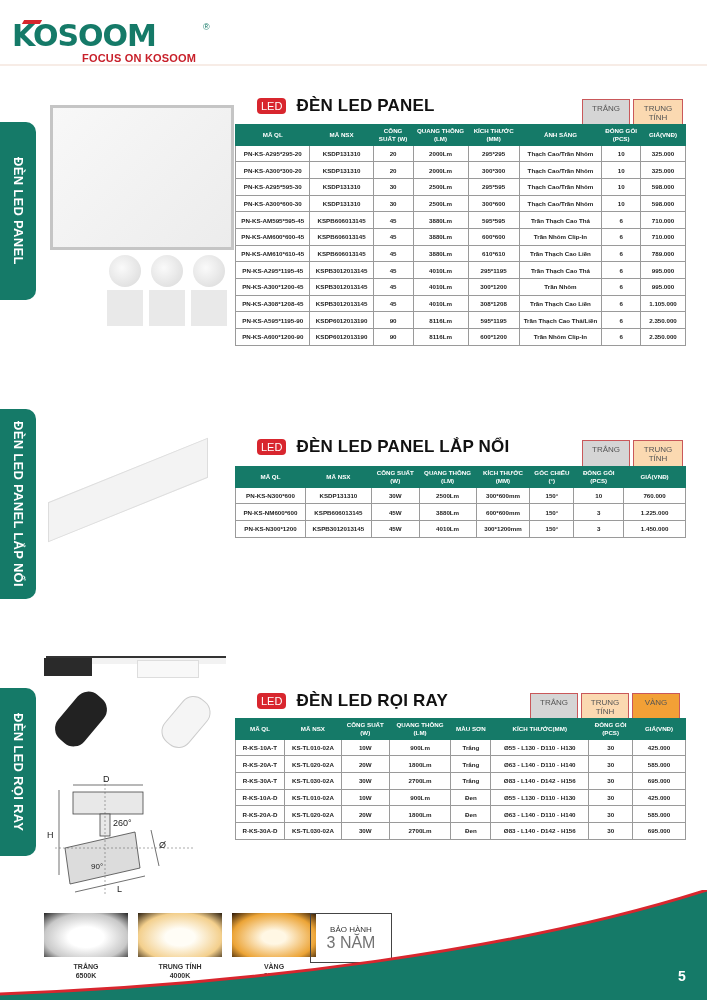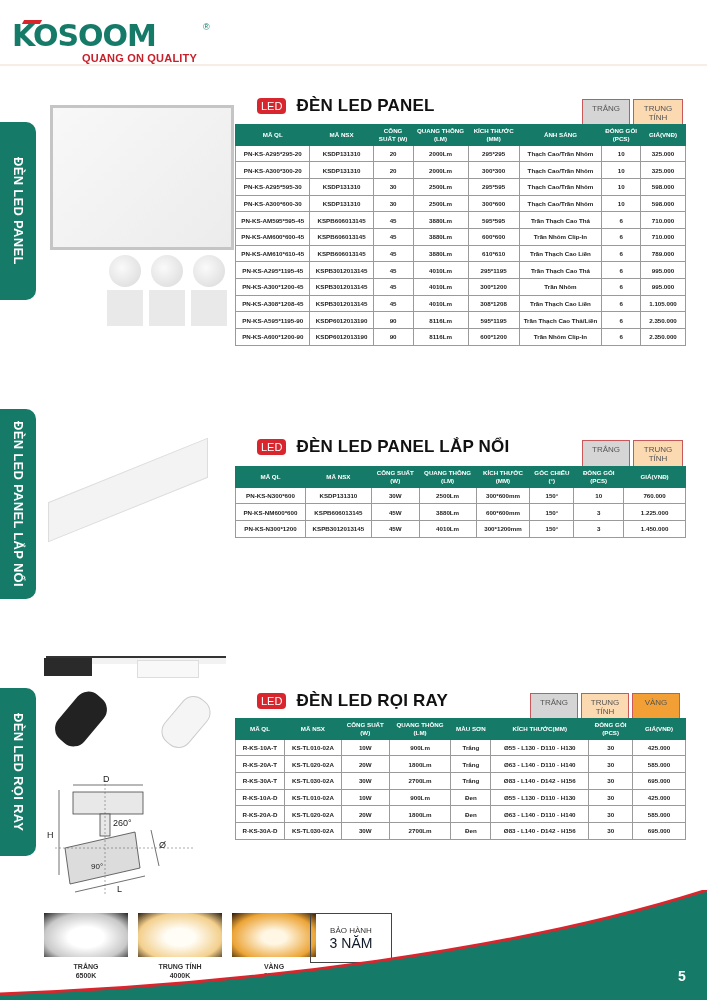--- a/index.html
+++ b/index.html
@@ -51,33 +51,33 @@
   .swatches { position: absolute; left: 44px; top: 913px; display: flex; gap: 10px; }
   .swatch { width: 84px; display: flex; flex-direction: column; align-items: center; }
   .sw-img { width: 84px; height: 44px; }
   .sw-white { background: radial-gradient(ellipse at 50% 55%, #ffffff 30%, #c8c8c8 70%, #222 100%); }
   .sw-neutral { background: radial-gradient(ellipse at 50% 55%, #fffdf6 25%, #f3cf8c 70%, #2a1d0e 100%); }
   .sw-yellow { background: radial-gradient(ellipse at 50% 55%, #fff7e4 20%, #eca436 70%, #2a1606 100%); }
   .sw-label { font-size: 7px; font-weight: bold; color: #333; margin-top: 5px; text-align: center; line-height: 1.3; }
 
   .warranty { position: absolute; left: 310px; top: 913px; width: 82px; height: 50px; border: 1px solid #444; display: flex; flex-direction: column; align-items: center; justify-content: center; }
   .warranty .w1 { font-size: 8px; color: #333; }
-  .warranty .w2 { font-size: 14px; color: #0f172a; }
+  .warranty .w2 { font-size: 16px; color: #737373; }
 
   .footer-curve { position: absolute; left: 0; top: 890px; width: 707px; height: 110px; }
   .page-number { position: absolute; left: 678px; top: 968px; font-size: 14px; font-weight: bold; color: #fff; }
 </style>
 </head>
 <body>
 
 <div class="logo">
   <div class="logo-slash"></div>
   <div class="logo-word">KOSOOM</div>
   <div class="logo-reg">®</div>
-  <div class="logo-tag">QUANG ON QUALITY</div>
+  <div class="logo-tag">FOCUS ON KOSOOM</div>
 </div>
 <div class="header-line"></div>
 
 <div class="side-tab" style="top:122px;height:178px;">
   <span>ĐÈN LED PANEL</span>
 </div>
 <div class="side-tab" style="top:409px;height:190px;">
   <span>ĐÈN LED PANEL LẮP NỔI</span>
 </div>
 <div class="side-tab" style="top:688px;height:168px;">

